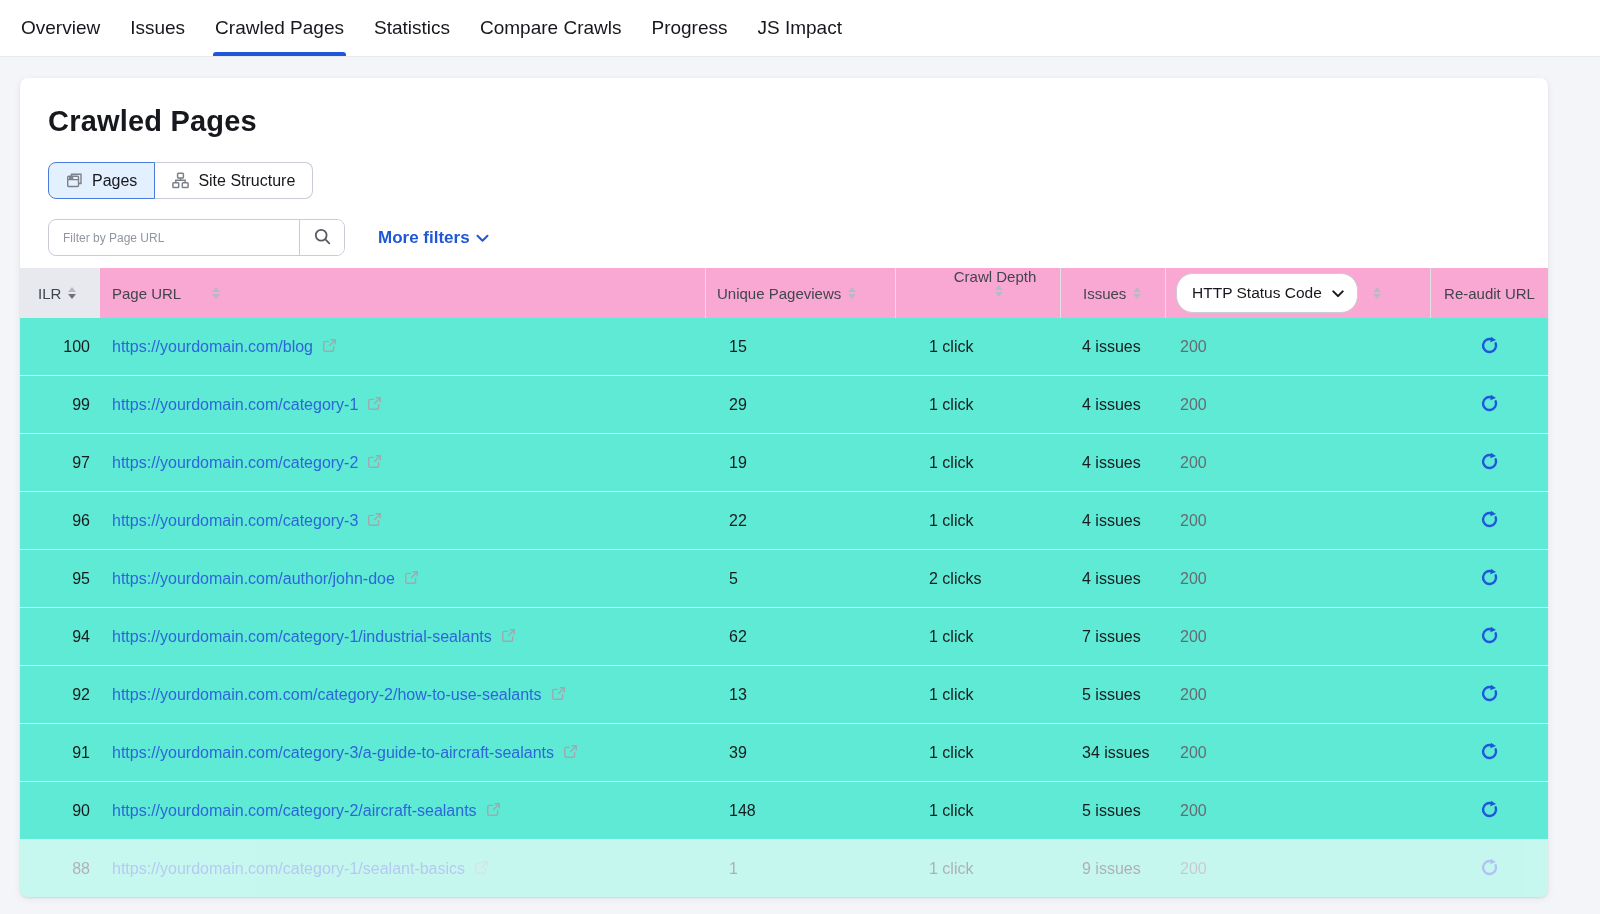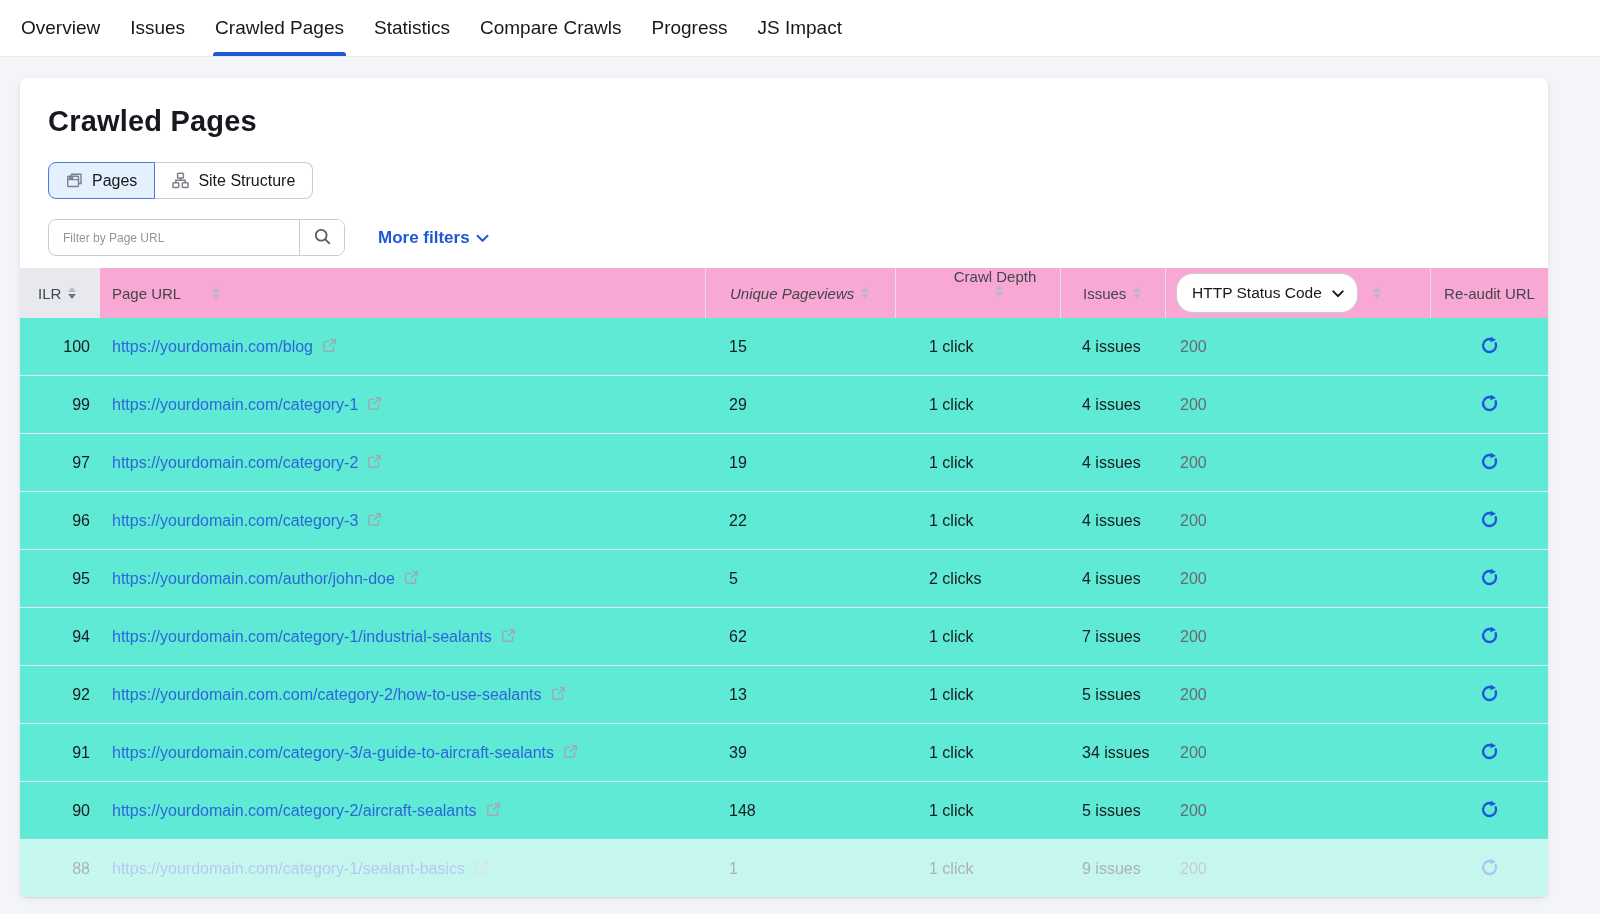--- a/index.html
+++ b/index.html
@@ -78,21 +78,21 @@
   .th.div { border-left: 1px solid #dfe1e6; }
   .c-ilr    { width: 80px;  }
   .c-url    { width: 605px; }
   .c-pv     { width: 190px; }
   .c-depth  { width: 165px; flex-direction: column; }
   .c-issues { width: 105px; }
   .c-http   { width: 265px; }
   .c-re     { width: 118px; }
   .th.c-ilr    { background: #e7e9ee; padding-left: 18px; }
   .th.c-url    { padding-left: 12px; gap: 24px; }
-  .th.c-pv     { padding-left: 24px; font-style: italic; }
+  .th.c-pv     { padding-left: 11px; }
   .th.c-depth  { padding-left: 34px; }
   .th.c-issues { padding-left: 22px; }
   .th.c-http   { padding-left: 10px; gap: 8px; }
   .th.c-re     { justify-content: center; }
 
   .sort { display: inline-flex; flex-direction: column; gap: 2px; margin-left: 7px; }
   .sort i { display: block; width: 0; height: 0; border-left: 4.5px solid transparent; border-right: 4.5px solid transparent; }
   .sort .up   { border-bottom: 5px solid #b7bac2; }
   .sort .down { border-top:    5px solid #b7bac2; }
   .sort .down.on { border-top-color:    #6e727a; }

